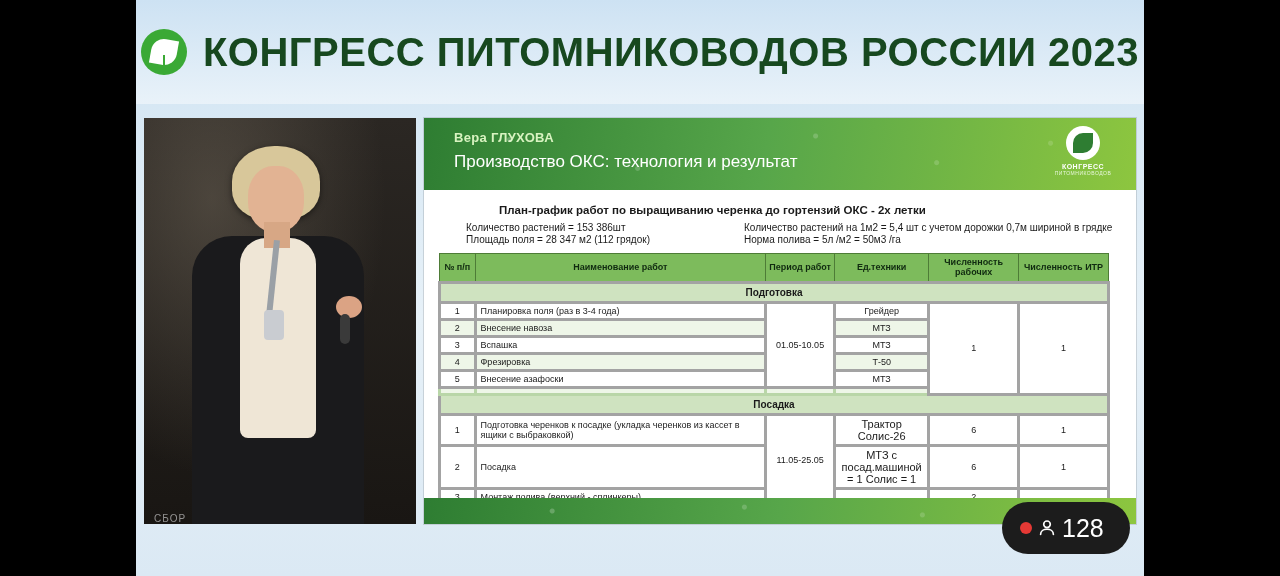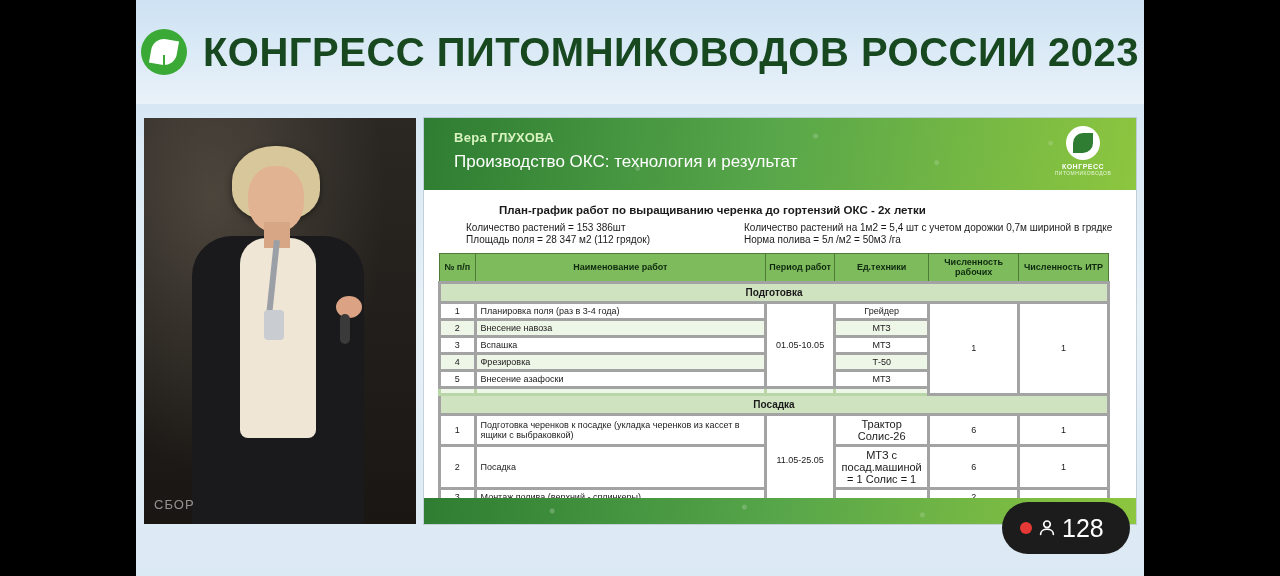--- a/index.html
+++ b/index.html
@@ -106,22 +106,22 @@
     position: absolute; left: 192px; top: 178px;
     width: 26px; height: 22px; border-radius: 50%;
     background: #dba384;
   }
   #speaker-photo .mic {
     position: absolute; left: 196px; top: 196px;
     width: 10px; height: 30px; border-radius: 5px;
     background: #3a3a3a;
   }
   #speaker-photo .watermark {
-    position: absolute; left: 10px; bottom: 12px;
-    font-size: 13px; color: #c6c6c6; opacity: .7;
+    position: absolute; left: 10px; bottom: 0;
+    font-size: 10px; color: #c6c6c6; opacity: .7;
     letter-spacing: 1px;
   }
   
   #slide {
     position: absolute; left: 288px; top: 118px;
     width: 712px; height: 406px;
     background: #ffffff;
     box-shadow: 0 0 0 1px rgba(0,0,0,.12);
     overflow: hidden;
   }

